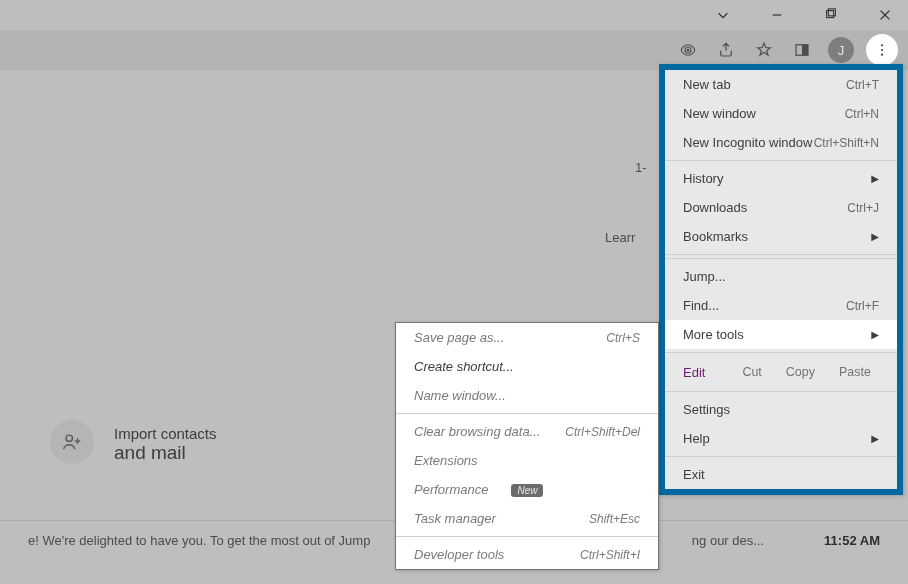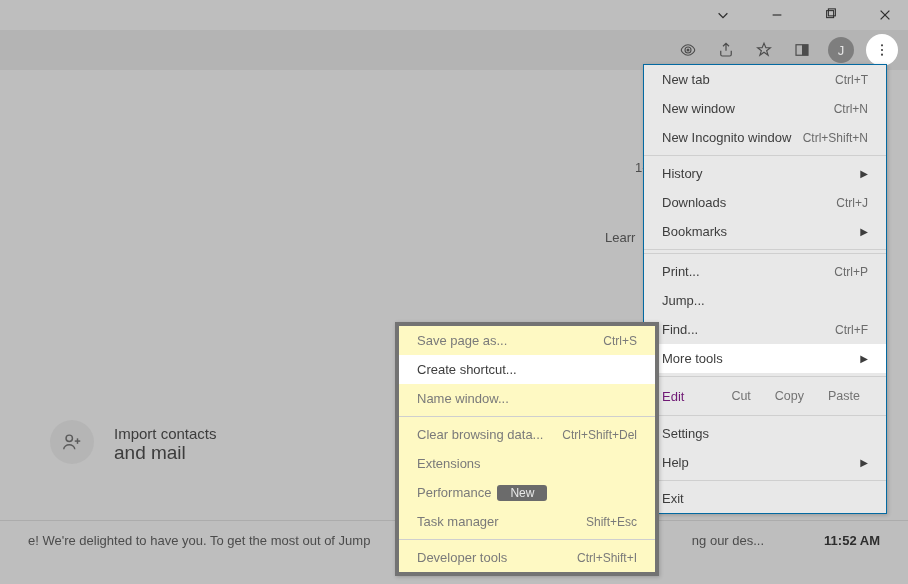--- a/index.html
+++ b/index.html
@@ -9,41 +9,41 @@
 .titlebar .winbtn { width: 30px; height: 30px; display: flex; align-items: center; justify-content: center; }
 .titlebar svg { width: 14px; height: 14px; }
 
 .toolbar { height: 40px; background: #c9c9c9; display: flex; justify-content: flex-end; align-items: center; padding-right: 14px; gap: 14px; }
 .toolbar .tbtn { width: 24px; height: 24px; display: flex; align-items: center; justify-content: center; }
 .avatar { width: 26px; height: 26px; border-radius: 50%; background: #8d8d8d; color: #fff; display: flex; align-items: center; justify-content: center; font-size: 13px; }
 .kebab-highlight { width: 32px; height: 32px; border-radius: 50%; background: #fff; position: absolute; right: 10px; top: 34px; z-index: 5; display: flex; align-items: center; justify-content: center; }
 
 .overlay { position: absolute; inset: 0; background: rgba(0,0,0,0.10); pointer-events: none; }
 
-.main-menu { position: absolute; right: 21px; top: 64px; width: 244px; background: #e8e8e8; border: 1px solid #0369a1; box-shadow: 1px 1px 4px rgba(0,0,0,0.2); z-index: 10; }
-.sub-menu { position: absolute; right: 249px; top: 322px; width: 264px; background: #fef9c3; border: 4px solid #737373; box-shadow: 1px 1px 4px rgba(0,0,0,0.2); z-index: 10; }
+.main-menu { position: absolute; right: 5px; top: 64px; width: 244px; background: #e8e8e8; border: 6px solid #0369a1; box-shadow: 1px 1px 4px rgba(0,0,0,0.2); z-index: 10; }
+.sub-menu { position: absolute; right: 249px; top: 322px; width: 264px; background: #ffffff; border: 1px solid #737373; box-shadow: 1px 1px 4px rgba(0,0,0,0.2); z-index: 10; font-style: italic; }
 .menu-item { display: flex; justify-content: space-between; align-items: center; padding: 6px 18px; height: 29px; cursor: default; }
 .menu-item .label { color: #3d3d3d; }
 .menu-item .shortcut { color: #6b6b6b; font-size: 12px; }
 .menu-item .arrow { color: #3d3d3d; font-size: 10px; }
 .menu-sep { height: 1px; background: #cfcfcf; margin: 3px 0; }
 .menu-item.highlight { background: #fff; }
 .menu-item.dim .label, .menu-item.dim .shortcut { color: #7a7a7a; }
 
 .zoom-row { display: flex; align-items: center; padding: 4px 14px 4px 18px; height: 34px; gap: 10px; }
 .zoom-row .zlabel { flex: 1; color: #3d3d3d; }
 .zoom-row .zbtn { width: 22px; text-align: center; color: #555; font-size: 15px; }
 .zoom-row .zval { width: 40px; text-align: center; color: #3d3d3d; }
 .zoom-row .fscreen { width: 20px; height: 20px; display:flex; align-items:center; justify-content:center; margin-left:8px; }
 
 .edit-row { display: flex; align-items: center; padding: 0 14px 0 18px; height: 32px; }
 .edit-row .elabel { flex: 1; color: #701a75; }
 .edit-row .ebtn { padding: 0 12px; color: #737373; font-size: 12.5px; }
 
-.badge-new { background: #6b6b6b; color: #e8e8e8; font-size: 12px; padding: 1px 13px; border-radius: 3px; margin-left: 6px; }
+.badge-new { background: #6b6b6b; color: #e8e8e8; font-size: 10px; padding: 1px 6px; border-radius: 3px; margin-left: 23px; }
 
 
 .bg { position: absolute; inset: 70px 0 0 0; color: #555; }
 .bg .linktext { position: absolute; left: 605px; top: 160px; }
 .bg .oneplus { position: absolute; left: 635px; top: 90px; }
 .bg .import-row { position: absolute; left: 50px; top: 350px; display: flex; align-items: flex-end; gap: 20px; }
 .import-icon { width: 44px; height: 44px; border-radius: 50%; background: #cacaca; display:flex; align-items:center; justify-content:center; }
 .bg .footer-row { position: absolute; left: 0; right: 0; top: 450px; height: 40px; display:flex; align-items:center; padding: 0 28px; justify-content: space-between; border-top:1px solid #c0c0c0; }
 .bg .footer-row .time { font-weight: 600; color:#333; }
 </style>
@@ -162,24 +162,20 @@
       <span class="label">Downloads</span>
       <span class="shortcut">Ctrl+J</span>
     </div>
   <div class="menu-item">
       <span class="label">Bookmarks</span>
       <span class="arrow">▶</span>
     </div>
   <div class="menu-sep"></div>
   <div class="menu-sep"></div>
   <div class="menu-item">
-      <span class="label">Print...</span>
-      <span class="shortcut">Ctrl+P</span>
-    </div>
-  <div class="menu-item">
       <span class="label">Jump...</span>
     </div>
   <div class="menu-item">
       <span class="label">Find...</span>
       <span class="shortcut">Ctrl+F</span>
     </div>
   <div class="menu-item highlight">
       <span class="label">More tools</span>
       <span class="arrow">▶</span>
     </div>

